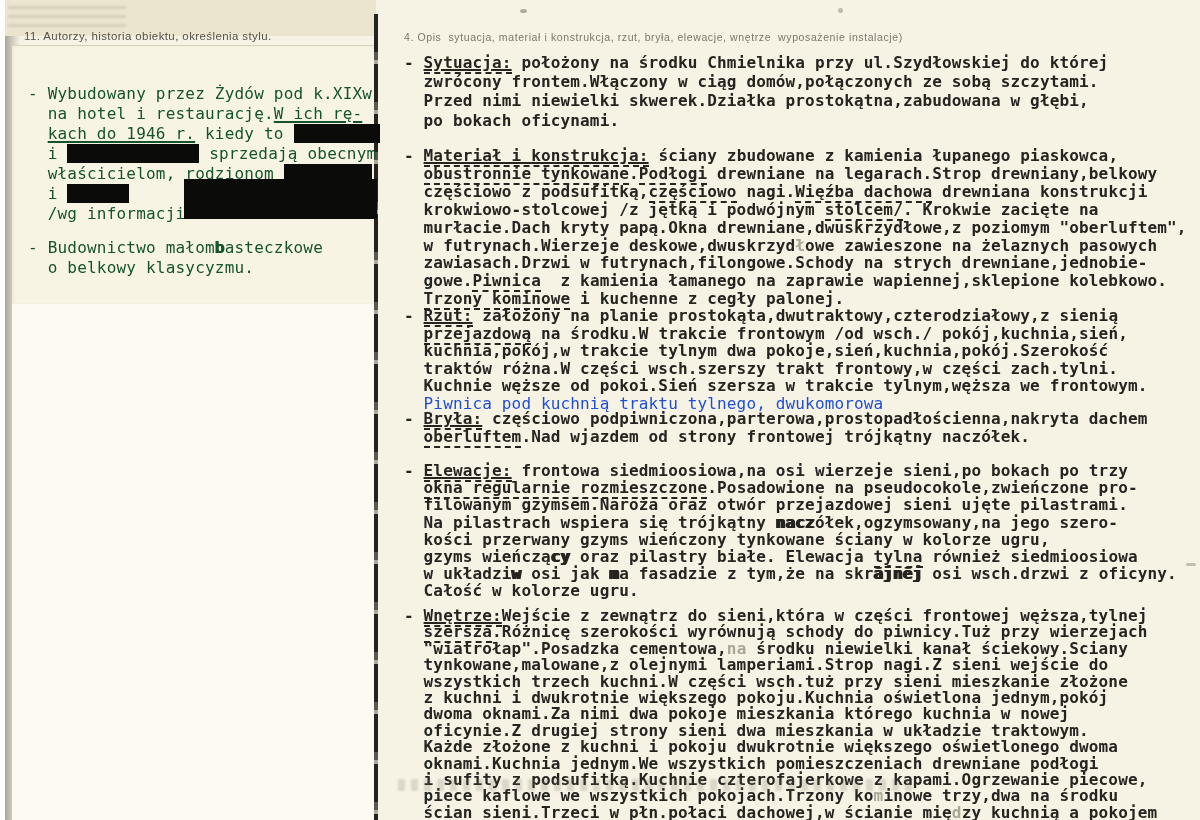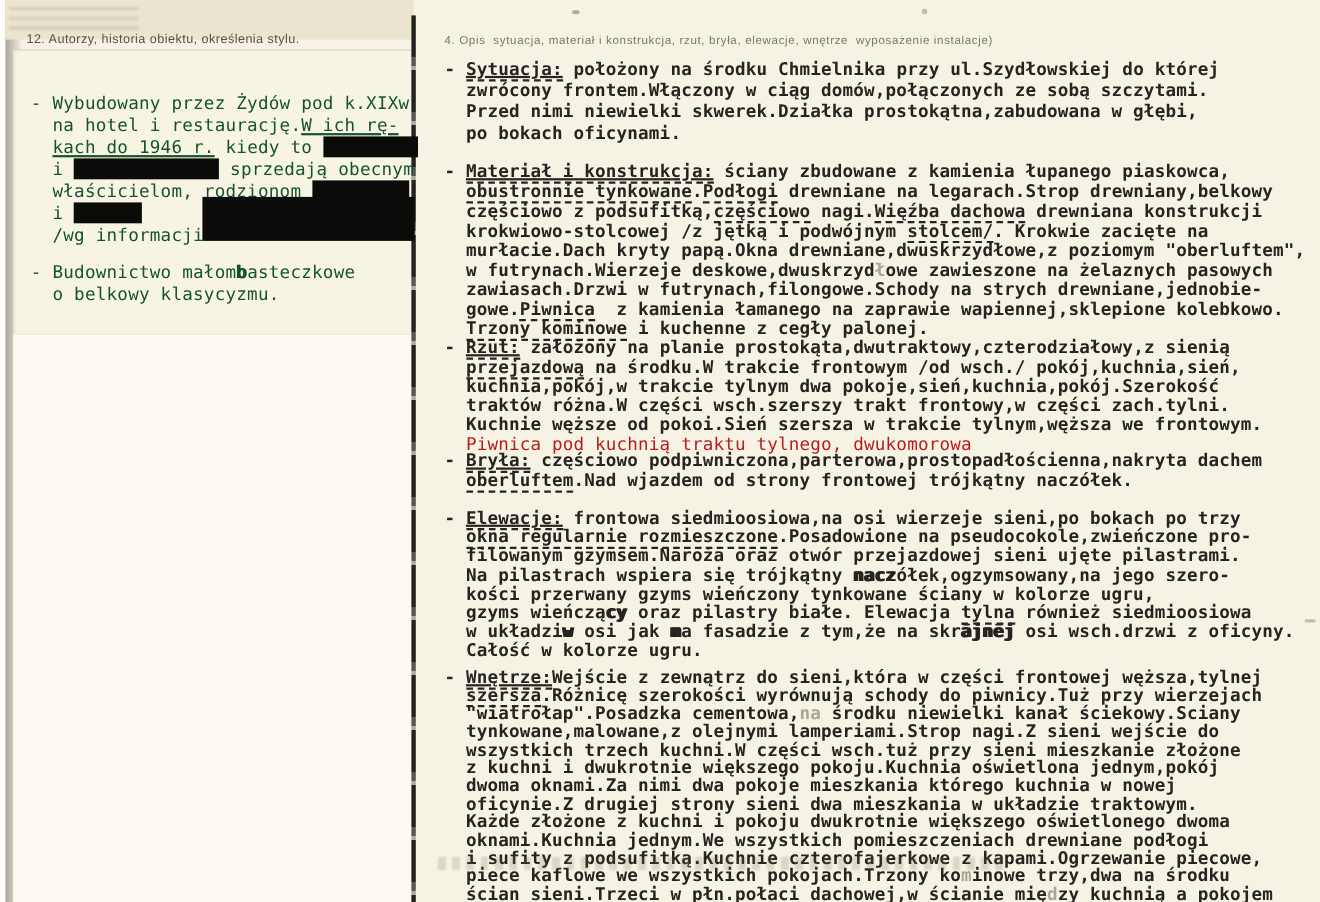--- a/index.html
+++ b/index.html
@@ -27,21 +27,21 @@
   
   .tblock{position:absolute;white-space:pre;}
   .tline{white-space:pre;}
   .left-type{font-size:16px;color:#14532d;letter-spacing:.2px;}
   .right-type{font-size:16px;font-weight:bold;color:#262420;letter-spacing:.15px;}
   .u{border-bottom:2px dashed currentColor;}               
   .us{text-decoration:underline;text-decoration-thickness:1.5px;text-underline-offset:2px;}
   .u2{text-decoration:underline;text-decoration-thickness:1.5px;text-underline-offset:1px;
       border-bottom:2px dashed currentColor;}              
   .fa{color:#aba797;}                                      
-  .pe{color:#b91c1c;font-weight:normal;}                   
+  .pe{color:#1d4ed8;font-weight:normal;}                   
   .ov{text-shadow:.9px 0 currentColor,-.9px 0 currentColor;} 
   .rin{display:inline-block;background:#0b0b0a;height:19px;vertical-align:-4px;}
   .redact-abs{position:absolute;background:#0b0b0a;}
   
   .smudge{position:absolute;pointer-events:none;}
   #ghost-top{left:8px;top:6px;width:118px;height:26px;opacity:.5;filter:blur(1.2px);
     background:repeating-linear-gradient(180deg,rgba(140,133,115,.45) 0 3px,transparent 3px 9px);}
   #ghost-bottom{left:398px;top:779px;width:520px;height:12px;opacity:.8;filter:blur(1px);
     background:repeating-linear-gradient(90deg,rgba(112,106,90,.25) 0 7px,transparent 7px 13px);}
   #speck-1{left:520px;top:9px;width:7px;height:4px;background:rgba(90,88,78,.45);border-radius:50%;filter:blur(.5px);}
@@ -51,21 +51,21 @@
 </head>
 <body>
 
 <div class="edge-white"></div>
 <div class="edge-scan"></div>
 <div class="top-strip"></div>
 <div class="left-card"></div>
 <div class="left-lower"></div>
 <div class="vrule"></div>
 
-<div class="form-label" id="hdr12" style="left:24px;top:30px;">12. Autorzy, historia obiektu, określenia stylu.</div>
+<div class="form-label" id="hdr12" style="left:24px;top:30px;">11. Autorzy, historia obiektu, określenia stylu.</div>
 <div class="form-label" id="hdr13" style="left:404px;top:31px;">4. Opis  sytuacja, materiał i konstrukcja, rzut, bryła, elewacje, wnętrze  wyposażenie instalacje)</div>
 
 <div id="left-col">
     <div class="tblock left-type" style="left: 28px; top: 84px; line-height: 20px;"><div class="tline">- Wybudowany przez Żydów pod k.XIXw</div><div class="tline">  na hotel i restaurację.<span class="us">W ich rę-</span></div><div class="tline">  <span class="us">kach do 1946 r.</span> kiedy to <span class="rin" style="width: 86px;"></span></div><div class="tline">  i <span class="rin" style="width: 132px;"></span> sprzedają obecnym</div><div class="tline">  właścicielom, rodzionom <span class="rin" style="width: 88px;"></span></div><div class="tline">  i <span class="rin" style="width: 62px;"></span></div><div class="tline">  /wg informacji </div></div>
     <div class="tblock left-type" style="left: 28px; top: 238px; line-height: 20px;"><div class="tline">- Budownictwo małom<span class="ov">b</span>asteczkowe</div><div class="tline">  o belkowy klasycyzmu.</div></div>
     <div class="redact-abs" style="left: 184px; top: 179px; width: 193px; height: 40px;"></div>
   </div>
 <div id="right-col">
     <div class="tblock right-type" style="left: 404px; top: 53px; width: 792px; line-height: 19.2px;"><div class="tline">- <span class="u2">Sytuacja:</span> położony na środku Chmielnika przy ul.Szydłowskiej do której</div><div class="tline">  zwrócony frontem.Włączony w ciąg domów,połączonych ze sobą szczytami.</div><div class="tline">  Przed nimi niewielki skwerek.Działka prostokątna,zabudowana w głębi,</div><div class="tline">  po bokach oficynami.</div></div>
     <div class="tblock right-type" style="left: 404px; top: 147px; width: 792px; line-height: 17.9px;"><div class="tline">- <span class="u2">Materiał i konstrukcja:</span> ściany zbudowane z kamienia łupanego piaskowca,</div><div class="tline">  <span class="u">obustronnie tynkowane</span>.<span class="u">Podłogi</span> drewniane na legarach.Strop drewniany,belkowy</div><div class="tline">  częściowo z podsufitką,<span class="u">częściowo</span> nagi.<span class="u">Więźba dachowa</span> drewniana konstrukcji</div><div class="tline">  krokwiowo-stolcowej /z jętką i podwójnym <span class="u">stolcem/</span>. Krokwie zacięte na</div><div class="tline">  murłacie.Dach kryty papą.Okna drewniane,dwuskrzydłowe,z poziomym "oberluftem",</div><div class="tline">  w futrynach.Wierzeje deskowe,dwuskrzyd<span class="fa">ł</span>owe zawieszone na żelaznych pasowych</div><div class="tline">  zawiasach.Drzwi w futrynach,filongowe.Schody na strych drewniane,jednobie-</div><div class="tline">  gowe.<span class="u">Piwnica</span>  z kamienia łamanego na zaprawie wapiennej,sklepione kolebkowo.</div><div class="tline">  <span class="u">Trzony kominowe</span> i kuchenne z cegły palonej.</div></div>

